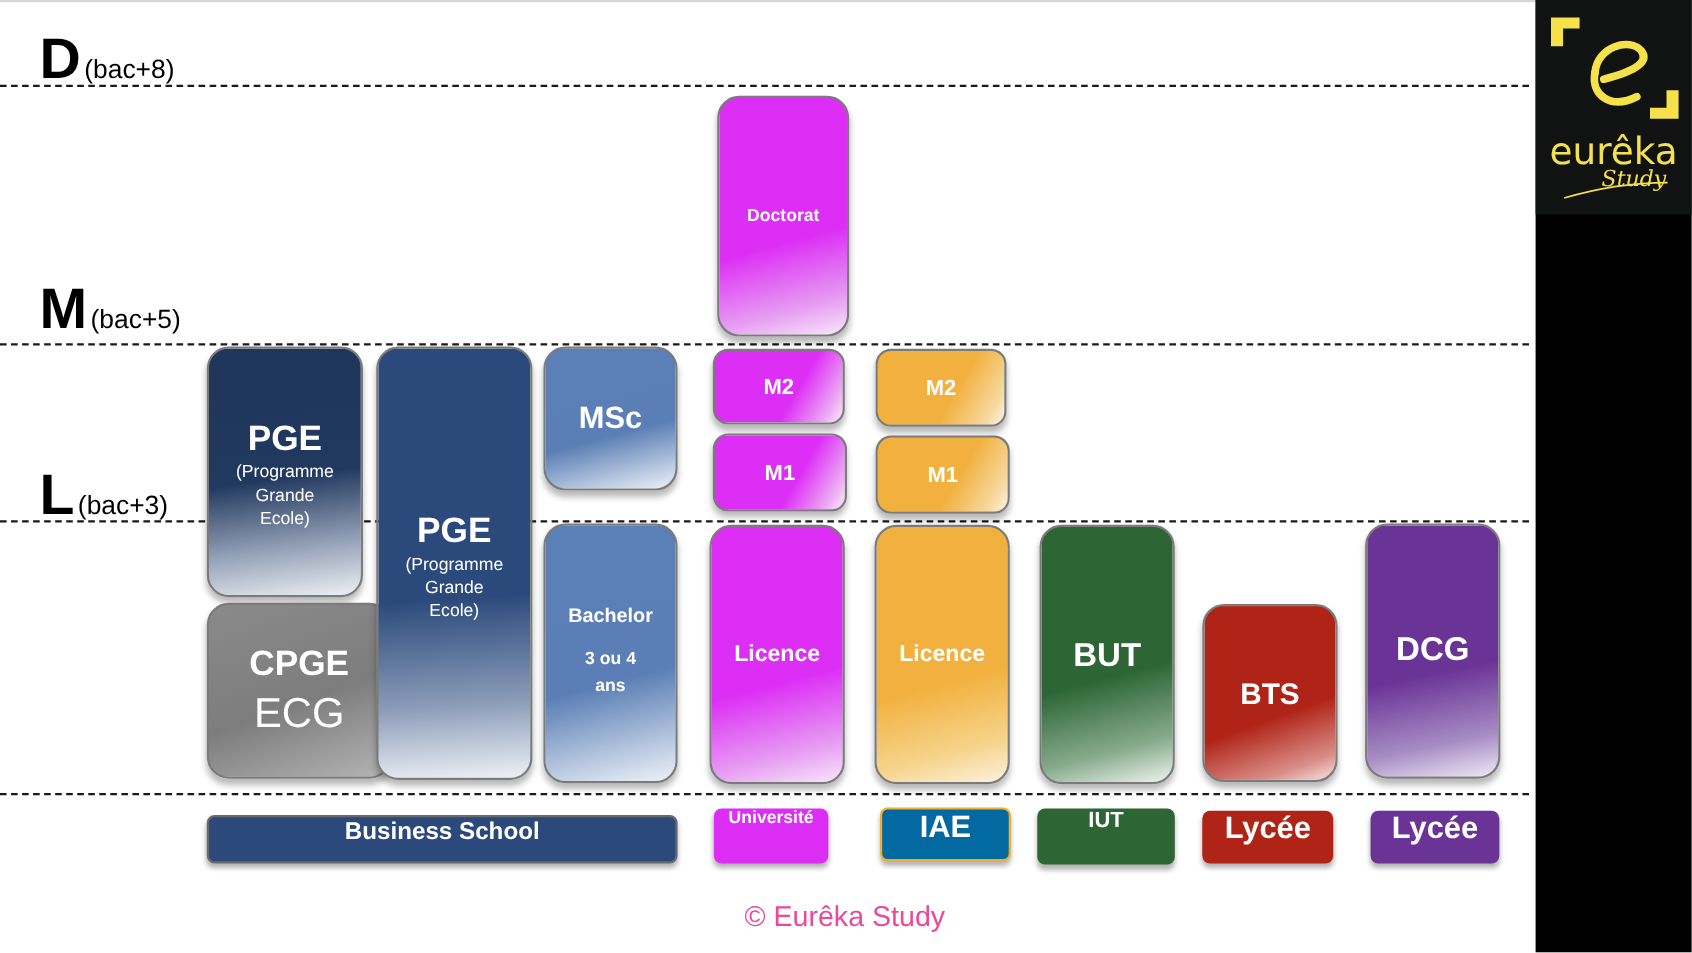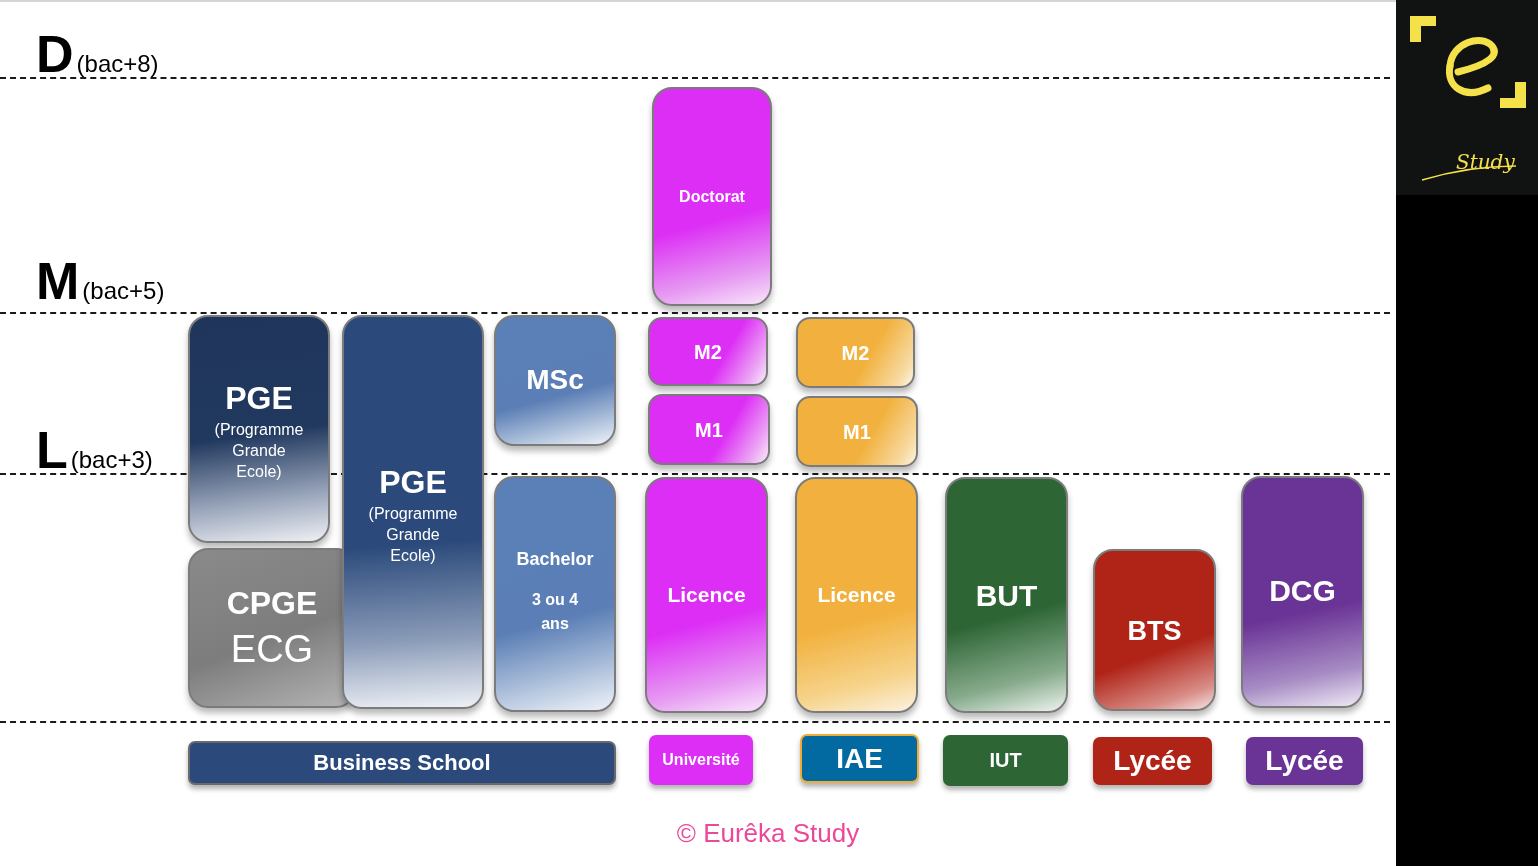--- a/index.html
+++ b/index.html
@@ -37,21 +37,21 @@
     .magenta-h { background: linear-gradient(120deg, #dc2ef5 0%, #dc2ef5 62%, #ecaaf4 88%, #fbeefc 100%); }
     .orange { background: linear-gradient(165deg, #f2b13e 0%, #f2b13e 60%, #f6d48c 85%, #fcf2e0 100%); }
     .orange-h { background: linear-gradient(120deg, #f2b13e 0%, #f2b13e 60%, #f7d9a0 88%, #fdf5e6 100%); }
     .green { background: linear-gradient(165deg, #2d6535 0%, #2d6535 58%, #87ab8c 84%, #eef4ef 100%); }
     .red { background: linear-gradient(160deg, #b02418 0%, #b02418 62%, #d98e88 88%, #f6e4e3 100%); }
     .purple { background: linear-gradient(168deg, #6a3396 0%, #6a3396 58%, #a78cc4 84%, #efe9f6 100%); }
 
     
     .tag {
       position: absolute; box-sizing: border-box; border-radius: 7px;
-      color: #fff; font-weight: 700; display: flex; align-items: center; justify-content: center;
+      color: #fff; font-weight: 700; display: flex; justify-content: center;
       box-shadow: 0 4px 5px rgba(0,0,0,0.3);
     }
 
     .copyright { position: absolute; left: 0; width: 1536px; top: 818px; text-align: center; font-size: 26px; color: #ec4899; }
 
     
     .sidebar { position: absolute; left: 1396px; top: 0; width: 142px; height: 866px; background: #000; }
     .logo { position: absolute; left: 0; top: 0; width: 142px; height: 195px; background: #111312; }
     .logo-word { position: absolute; left: 0; width: 142px; top: 118px; text-align: center; color: #f5e14a; font-size: 34px; font-family: "DejaVu Sans", sans-serif; letter-spacing: 0px; }
     .logo-sub { position: absolute; left: 60px; top: 150px; color: #f5e14a; font-size: 20px; font-style: italic; font-family: "DejaVu Serif", serif; }
@@ -160,15 +160,16 @@
 
       <path d="M14 16 H40 V26 H25 V42 H14 Z" fill="#f5e14a"></path>
 
       <path d="M130 108 H104 V98 H119 V82 H130 Z" fill="#f5e14a"></path>
 
       <path d="M54 66 C56 42 86 34 96 46 C103 55 94 64 62 72" fill="none" stroke="#f5e14a" stroke-width="7" stroke-linecap="round"></path>
       <path d="M54 66 C50 86 68 100 92 88" fill="none" stroke="#f5e14a" stroke-width="7" stroke-linecap="round"></path>
 
       <path d="M26 180 C60 170 90 166 120 166" fill="none" stroke="#f5e14a" stroke-width="1.5"></path>
     </svg>
+    <div class="logo-word">eurêka</div>
     <div class="logo-sub">Study</div>
   </div>
 </div>
 
 </body></html>

